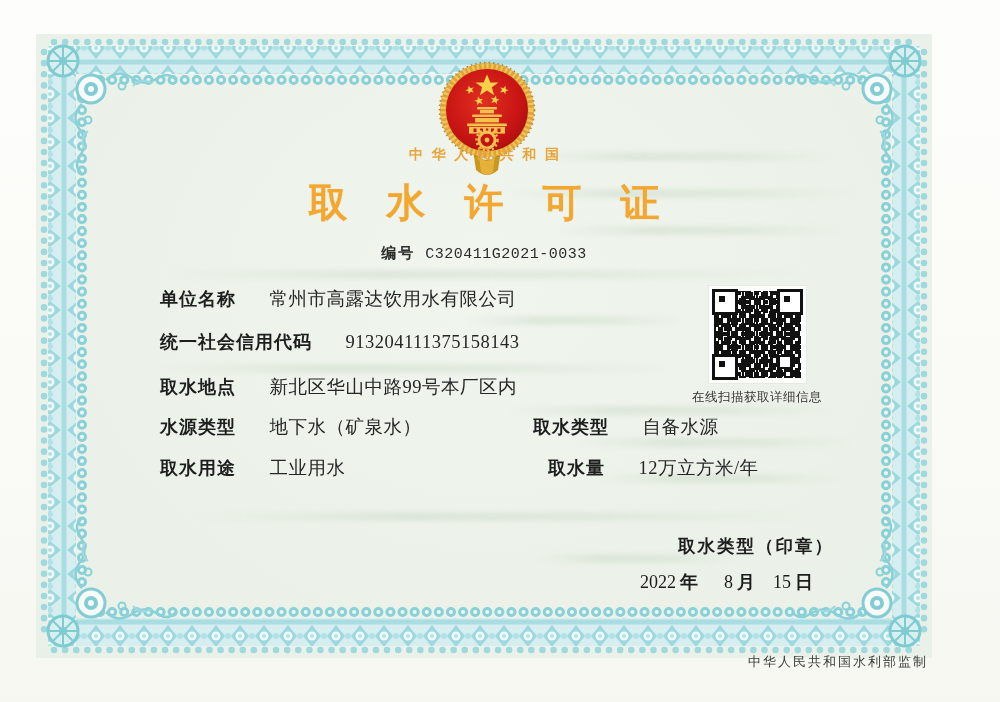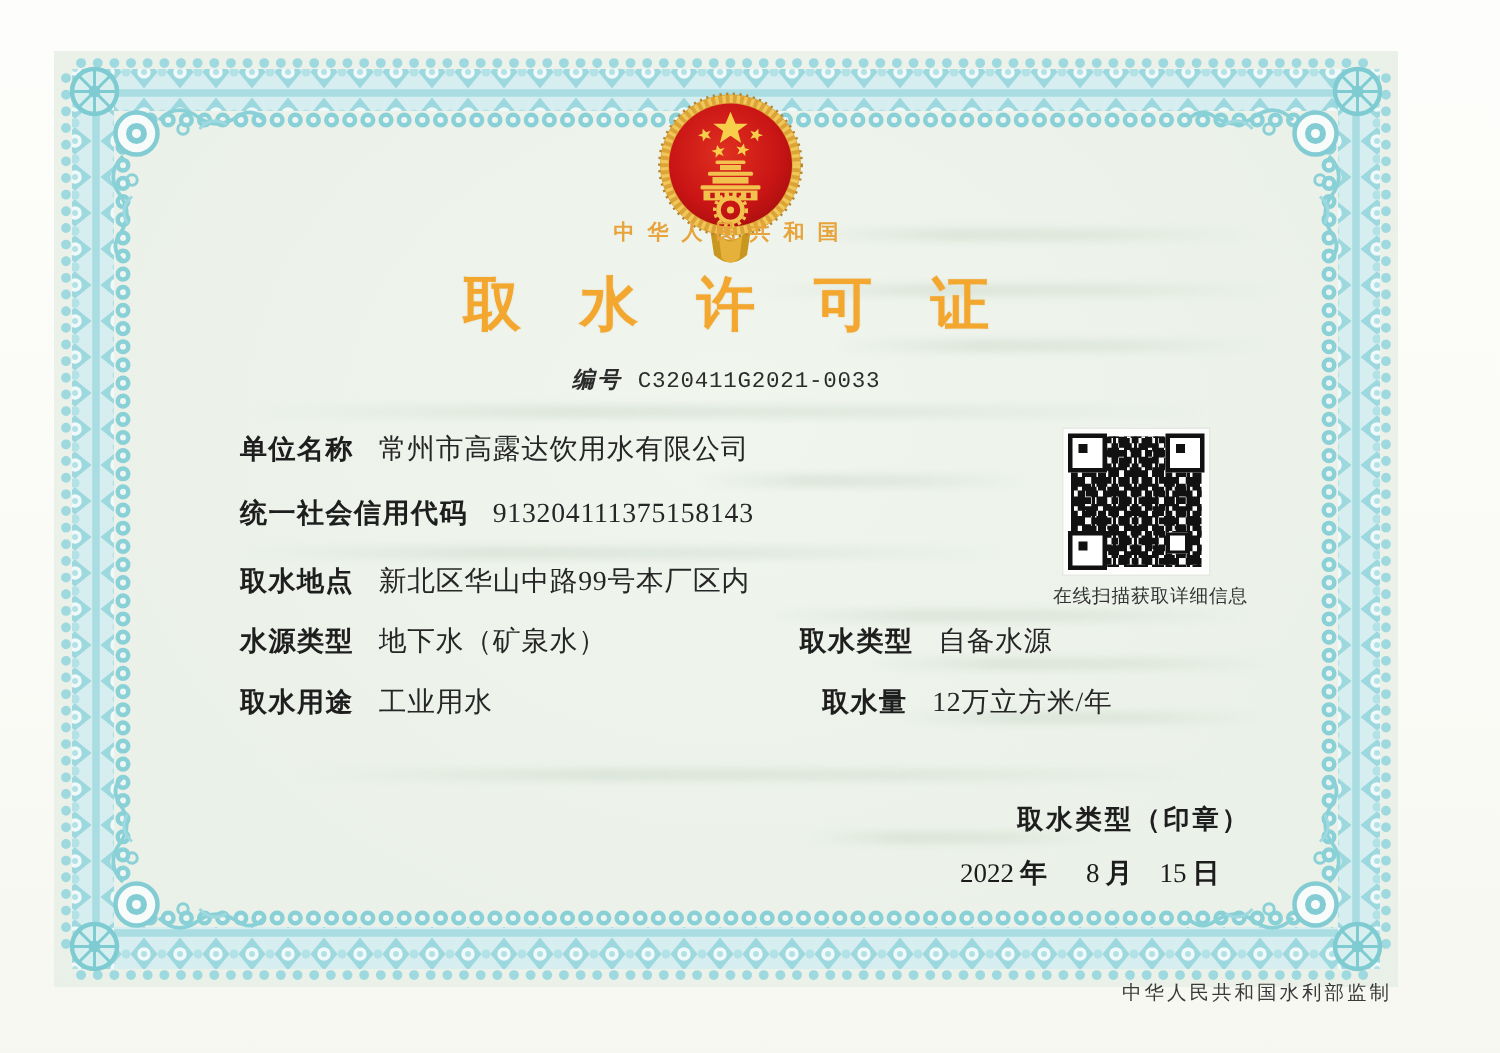--- a/index.html
+++ b/index.html
@@ -28,30 +28,30 @@
   .title{
     position:absolute;left:0;right:0;top:142px;text-align:center;
     font-family:Liberation Serif, serif;font-weight:700;
     font-size:39px;color:#f3a72e;letter-spacing:1.0em;text-indent:1.0em;
     text-shadow:0 0 1px rgba(210,140,20,.35);
   }
   .number-row{
     position:absolute;left:0;right:0;top:210px;text-align:center;
     font-size:15px;color:#2c2c2c;
   }
-  .number-row .num-label{font-family:"Liberation Sans", sans-serif;font-weight:700;letter-spacing:2px;font-style:italic;}
+  .number-row .num-label{font-family:"Liberation Sans", sans-serif;font-weight:700;letter-spacing:2px;}
   .number-row .num-value{font-family:"Liberation Mono", monospace;margin-left:10px;font-size:15px;letter-spacing:.5px;}
   .field-row{position:absolute;white-space:nowrap;}
   .f-label{
     display:inline-block;font-family:Liberation Mono, monospace;
     font-weight:700;font-size:18px;color:#1e1e1e;letter-spacing:1px;vertical-align:baseline;
   }
   .f-value{
     display:inline-block;font-family:"Liberation Serif", serif;
-    font-size:18.5px;color:#262626;margin-left:12px;letter-spacing:.5px;vertical-align:baseline;
+    font-size:18.5px;color:#262626;margin-left:29px;letter-spacing:.5px;vertical-align:baseline;
   }
   .serif-digits{font-family:"Liberation Serif", serif;}
   .validity .sep{font-family:"Liberation Sans", sans-serif;font-weight:700;font-size:18px;color:#1e1e1e;margin-left:16px;}
   .validity .f-value{margin-left:14px;}
   
   .qr-block{position:absolute;left:656px;top:252px;width:130px;}
   .qr{
     position:relative;width:97px;height:97px;margin:0 auto;background:#fdfdfd;
     box-shadow:0 0 0 1px rgba(0,0,0,.03);
   }
@@ -63,21 +63,21 @@
       repeating-linear-gradient(90deg,#161616 0 2px,transparent 2px 7px);
     background-color:#f4f4f2;
     filter:contrast(1.05);
   }
   .finder{position:absolute;width:20px;height:20px;border:3px solid #111;background:#fff;}
   .finder::after{content:"";position:absolute;left:4px;top:4px;width:6px;height:6px;background:#111;}
   .finder.tl{left:3px;top:3px}.finder.tr{right:3px;top:3px}.finder.bl{left:3px;bottom:3px}
   .align-sq{position:absolute;right:14px;bottom:14px;width:10px;height:10px;border:2px solid #111;background:#fff;}
   .qr-caption{
     margin-top:6px;text-align:center;font-family:"Liberation Serif", serif;
-    font-size:12.5px;color:#333;letter-spacing:.5px;white-space:nowrap;margin-left:10px;
+    font-size:12.5px;color:#333;letter-spacing:.5px;white-space:nowrap;
   }
   
   .issuer{
     position:absolute;left:600px;top:500px;width:240px;text-align:center;
     font-family:"Liberation Sans", sans-serif;font-weight:700;
     font-size:17.5px;color:#1e1e1e;letter-spacing:2px;white-space:nowrap;
   }
   .issue-date{
     position:absolute;left:604px;top:536px;font-size:18px;color:#1c1c1c;white-space:nowrap;
   }

